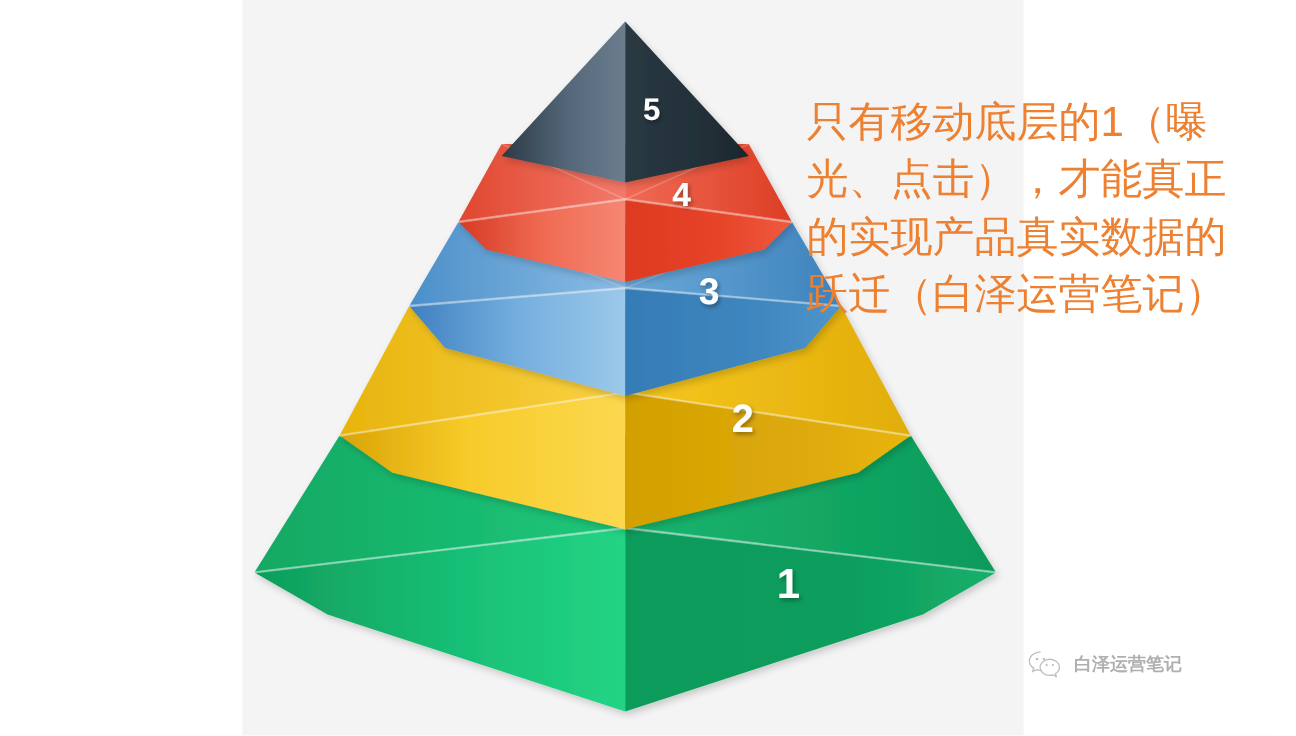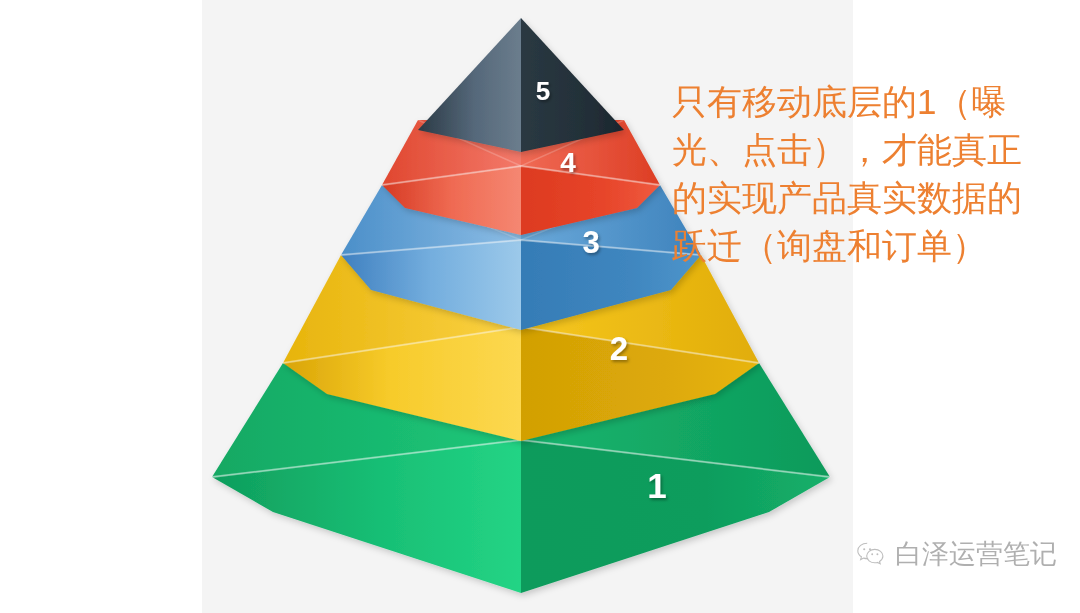--- a/index.html
+++ b/index.html
@@ -61,24 +61,24 @@
     position: absolute;
     left: 856px;
     top: 541px;
     display: flex;
     align-items: center;
     gap: 9px;
     opacity: 0.55;
   }
   #watermark .wm-label {
     color: #6f6f6f;
-    font-size: 27px;
+    font-size: 15px;
     line-height: 26px;
     white-space: nowrap;
-    font-weight: 400;
+    font-weight: 700;
   }
   .wechat-glyph { display: block; }
   .tier-number {
     font-family: "Liberation Sans", "DejaVu Sans", sans-serif;
     font-weight: bold;
     fill: #ffffff;
   }
 </style>
 </head>
 <body>
@@ -230,21 +230,21 @@
     </g>
     <text class="tier-number" x="568" y="172" font-size="28" text-anchor="middle" filter="url(#numshadow)">4</text>
 
     <g filter="url(#softshadow)">
       <polygon points="521,18 418,130 521,152" fill="url(#g5-left)"></polygon>
       <polygon points="521,18 624,130 521,152" fill="url(#g5-right)"></polygon>
     </g>
     <text class="tier-number" x="543" y="100" font-size="26" text-anchor="middle" filter="url(#numshadow)">5</text>
   </svg>
 
-  <div id="annotation" style="color: rgb(237, 128, 49);">只有移动底层的1（曝光、点击），才能真正的实现产品真实数据的跃迁（询盘和订单）</div>
+  <div id="annotation" style="color: rgb(237, 128, 49);">只有移动底层的1（曝光、点击），才能真正的实现产品真实数据的跃迁（白泽运营笔记）</div>
 
   <div id="watermark">
     <span>
       <svg class="wechat-glyph" width="30" height="26" viewBox="0 0 30 26" aria-hidden="true">
         <g fill="none" stroke="#8a8a8a" stroke-width="1.1">
           <path d="M11.2 2.2C6.0 2.2 1.8 5.6 1.8 9.8c0 2.4 1.4 4.6 3.6 6.0L4.6 18.6l3.0-1.5c1.1 0.3 2.3 0.5 3.6 0.5 0.3 0 0.6 0 0.9 0"></path>
           <path d="M18.8 8.4c-4.5 0-8.1 3.0-8.1 6.7s3.6 6.7 8.1 6.7c0.9 0 1.8-0.1 2.6-0.4l2.8 1.4-0.7-2.3c1.9-1.2 3.4-3.1 3.4-5.4 0-3.7-3.6-6.7-8.1-6.7z"></path>
         </g>
         <circle cx="8.2" cy="8.2" r="1.05" fill="#8a8a8a"></circle>
         <circle cx="14.0" cy="8.2" r="1.05" fill="#8a8a8a"></circle>

